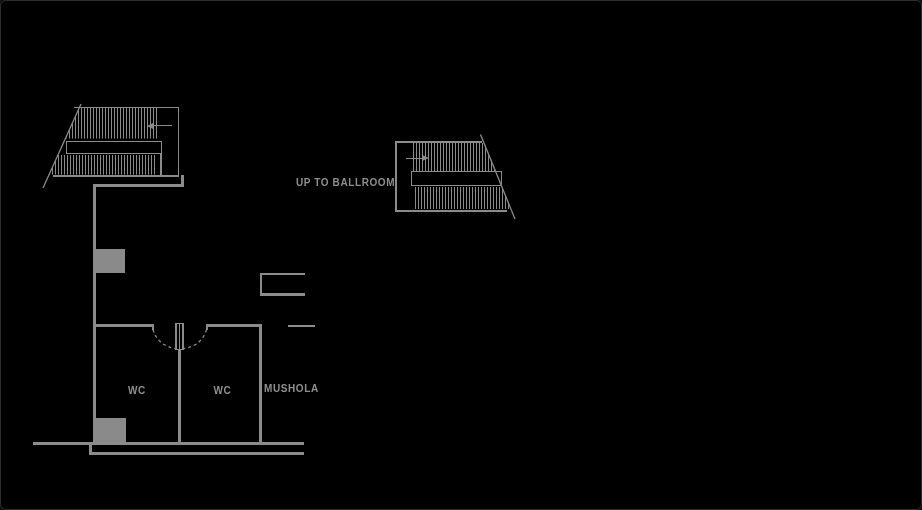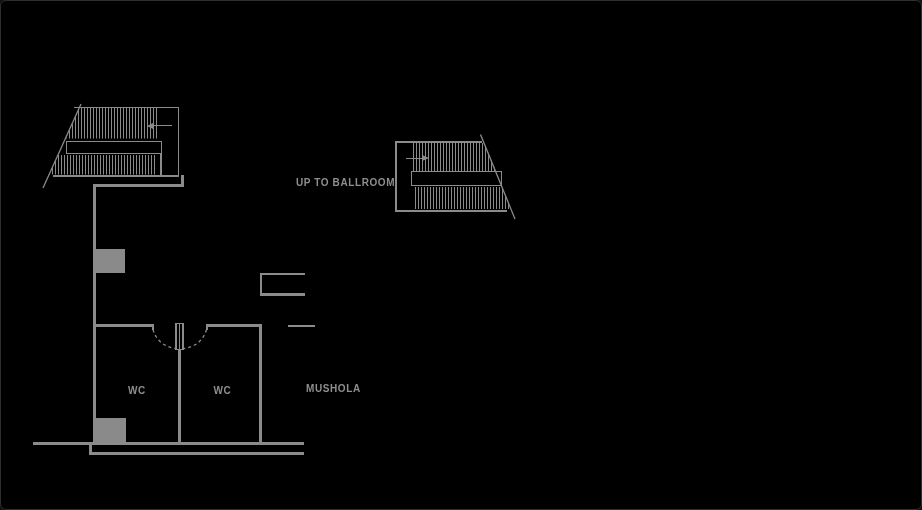--- a/index.html
+++ b/index.html
@@ -108,15 +108,15 @@
   <svg class="overlay" width="922" height="510" viewBox="0 0 922 510">
     <line class="stroke" x1="80" y1="103" x2="42" y2="187"></line>
     <line class="stroke" x1="479.5" y1="133.5" x2="514" y2="218"></line>
     <path class="stroke dashed" d="M 152 328.5 Q 156.5 344.5 174.5 347.5"></path>
     <path class="stroke dashed" d="M 205.5 328.5 Q 201 344.5 183 347.5"></path>
   </svg>
 
   <div class="lbl" style="left:295px;top:177px;">UP TO BALLROOM</div>
   <div class="lbl" style="left:127px;top:384.5px;">WC</div>
   <div class="lbl" style="left:212.5px;top:384.5px;">WC</div>
-  <div class="lbl" style="left:263px;top:383px;margin-left:42px;">MUSHOLA</div>
+  <div class="lbl" style="left:263px;top:383px;">MUSHOLA</div>
 
 </div>
 
 </body></html>

